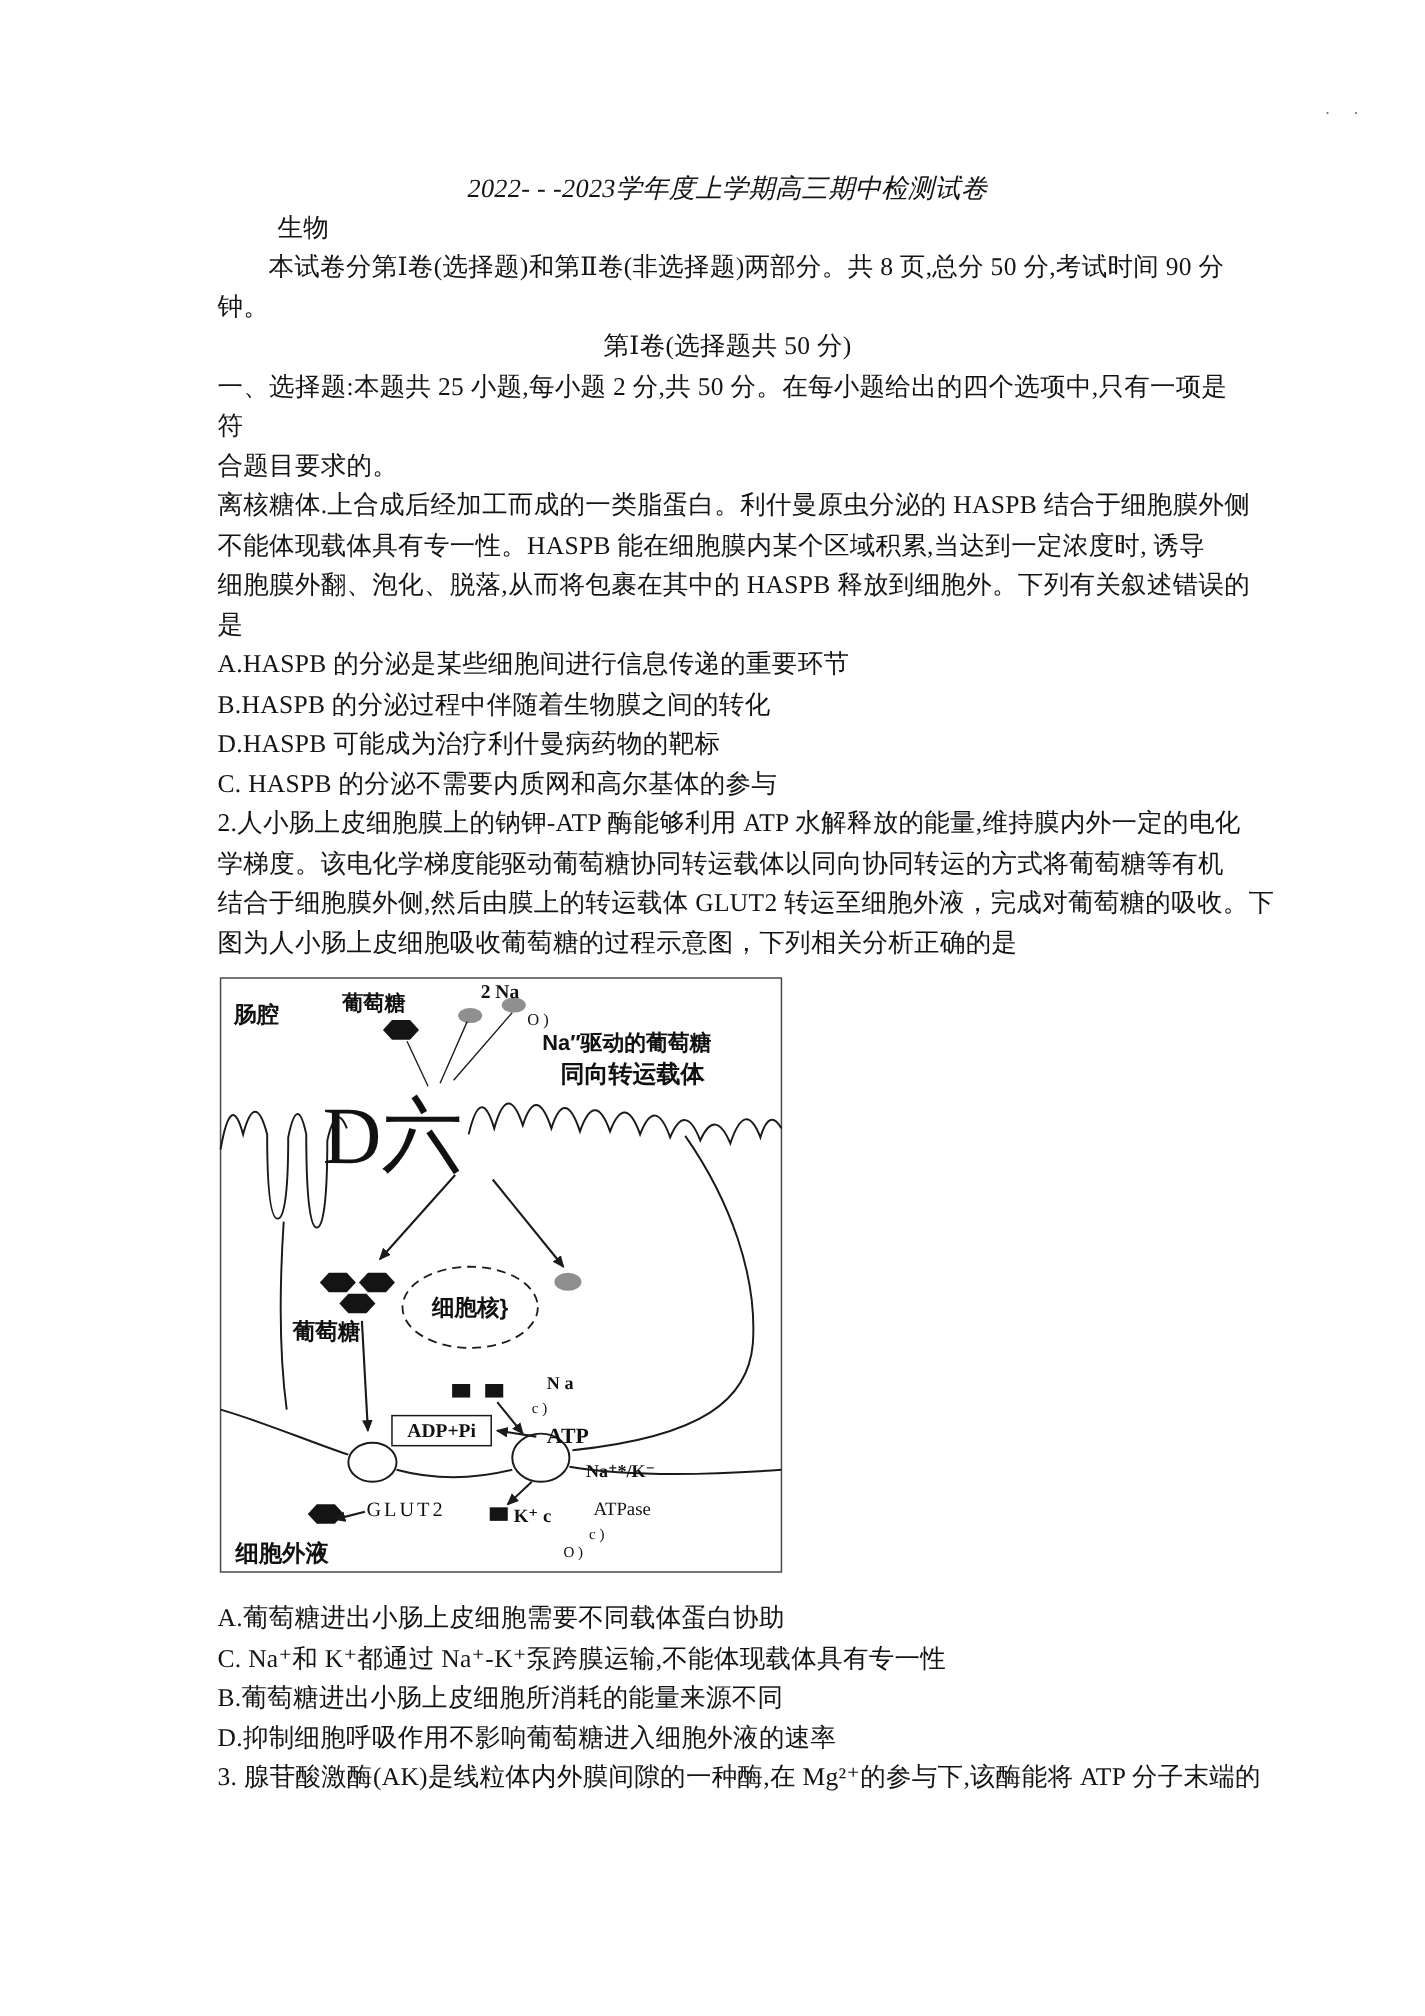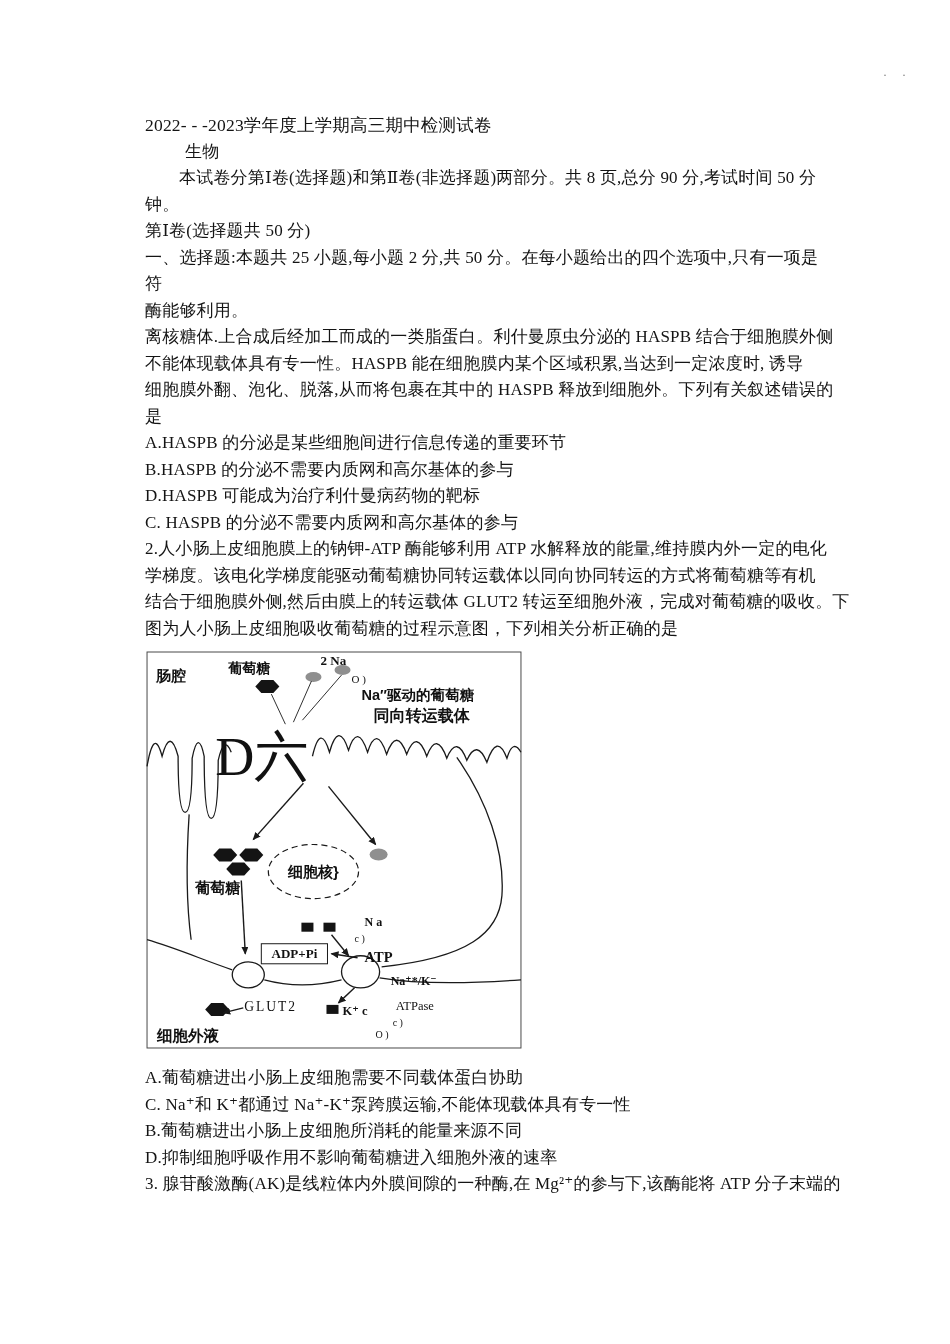--- a/index.html
+++ b/index.html
@@ -29,24 +29,24 @@
     top: 112px;
     width: 680px;
   }
   .line {
     margin: 0;
     font-size: 17px;
     line-height: 26.5px;
     white-space: nowrap;
     letter-spacing: 0.2px;
   }
-  .title { font-size: 17.5px; }
+  .title { text-align: center; font-size: 17.5px; font-style: italic; }
   .subject { padding-left: 40px; }
   .first-indent { padding-left: 34px; }
-  .section-head { text-align: left; }
+  .section-head { text-align: center; }
   .figure { width: 378px; margin: 8px 0 10px 0; }
 
   .fig-svg .mem { fill: none; stroke: #1a1a1a; stroke-width: 1.3; }
   .fig-svg .frame { fill: none; stroke: #4a4a4a; stroke-width: 1; }
   .fig-svg .nucleus-line { fill: none; stroke: #1a1a1a; stroke-width: 1.2; stroke-dasharray: 6 4; }
   .fig-svg .arrow { fill: none; stroke: #1a1a1a; stroke-width: 1.4; }
   .fig-svg .thin { fill: none; stroke: #1a1a1a; stroke-width: 0.9; }
   .fig-svg text { fill: #111; }
   .fig-svg .cn { font-family: "Liberation Sans", "DejaVu Sans", sans-serif; font-weight: bold; }
   .fig-svg .en { font-family: "Liberation Serif", "DejaVu Serif", serif; font-weight: bold; }
@@ -55,34 +55,34 @@
 </style>
 </head>
 <body>
 
 <div class="page">
   <div class="stray">· ·</div>
 
   <div class="content">
     <p class="line title">2022- - -2023学年度上学期高三期中检测试卷</p>
     <p class="line subject">生物</p>
-    <p class="line first-indent">本试卷分第Ⅰ卷(选择题)和第Ⅱ卷(非选择题)两部分。共 8 页,总分 90 分,考试时间 50 分</p>
+    <p class="line first-indent">本试卷分第Ⅰ卷(选择题)和第Ⅱ卷(非选择题)两部分。共 8 页,总分 50 分,考试时间 90 分</p>
     <p class="line">钟。</p>
     <p class="line section-head">第Ⅰ卷(选择题共 50 分)</p>
 
     <p class="line">一、选择题:本题共 25 小题,每小题 2 分,共 50 分。在每小题给出的四个选项中,只有一项是</p>
     <p class="line">符</p>
-    <p class="line">酶能够利用。</p>
+    <p class="line">合题目要求的。</p>
 
     <p class="line">离核糖体.上合成后经加工而成的一类脂蛋白。利什曼原虫分泌的 HASPB 结合于细胞膜外侧</p>
     <p class="line">不能体现载体具有专一性。HASPB 能在细胞膜内某个区域积累,当达到一定浓度时, 诱导</p>
     <p class="line">细胞膜外翻、泡化、脱落,从而将包裹在其中的 HASPB 释放到细胞外。下列有关叙述错误的</p>
     <p class="line">是</p>
     <p class="line">A.HASPB 的分泌是某些细胞间进行信息传递的重要环节</p>
-    <p class="line">B.HASPB 的分泌不需要内质网和高尔基体的参与</p>
+    <p class="line">B.HASPB 的分泌过程中伴随着生物膜之间的转化</p>
     <p class="line">D.HASPB 可能成为治疗利什曼病药物的靶标</p>
     <p class="line">C. HASPB 的分泌不需要内质网和高尔基体的参与</p>
 
     <p class="line">2.人小肠上皮细胞膜上的钠钾-ATP 酶能够利用 ATP 水解释放的能量,维持膜内外一定的电化</p>
     <p class="line">学梯度。该电化学梯度能驱动葡萄糖协同转运载体以同向协同转运的方式将葡萄糖等有机</p>
     <p class="line">结合于细胞膜外侧,然后由膜上的转运载体 GLUT2 转运至细胞外液，完成对葡萄糖的吸收。下</p>
     <p class="line">图为人小肠上皮细胞吸收葡萄糖的过程示意图，下列相关分析正确的是</p>
 
     <div class="figure">
       <svg class="fig-svg" viewBox="0 0 377 400" width="378" height="401" xmlns="http://www.w3.org/2000/svg">

